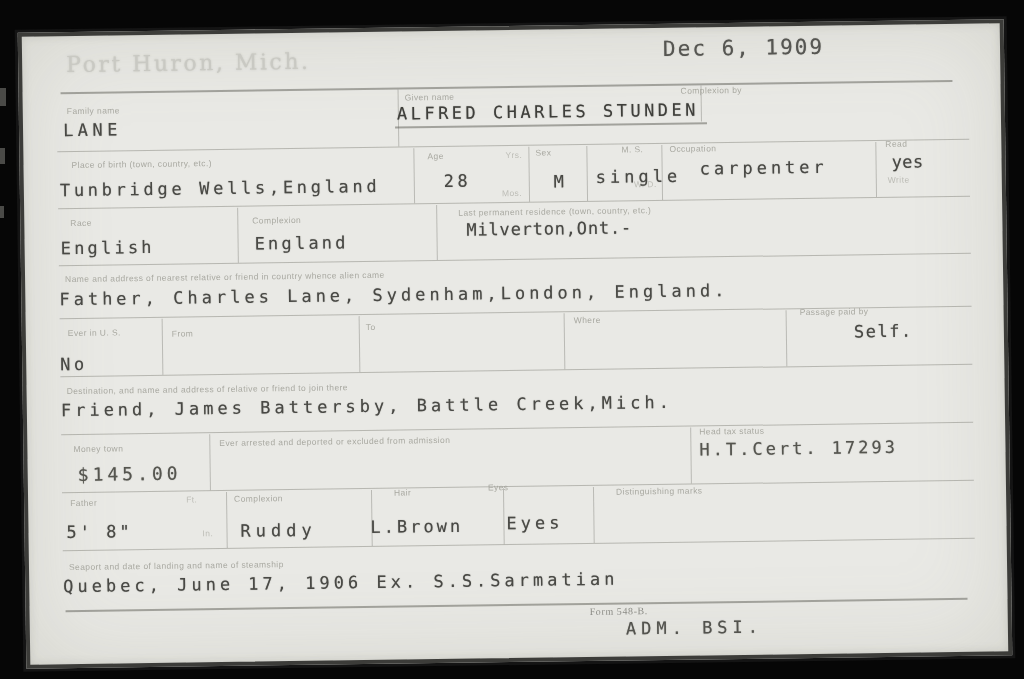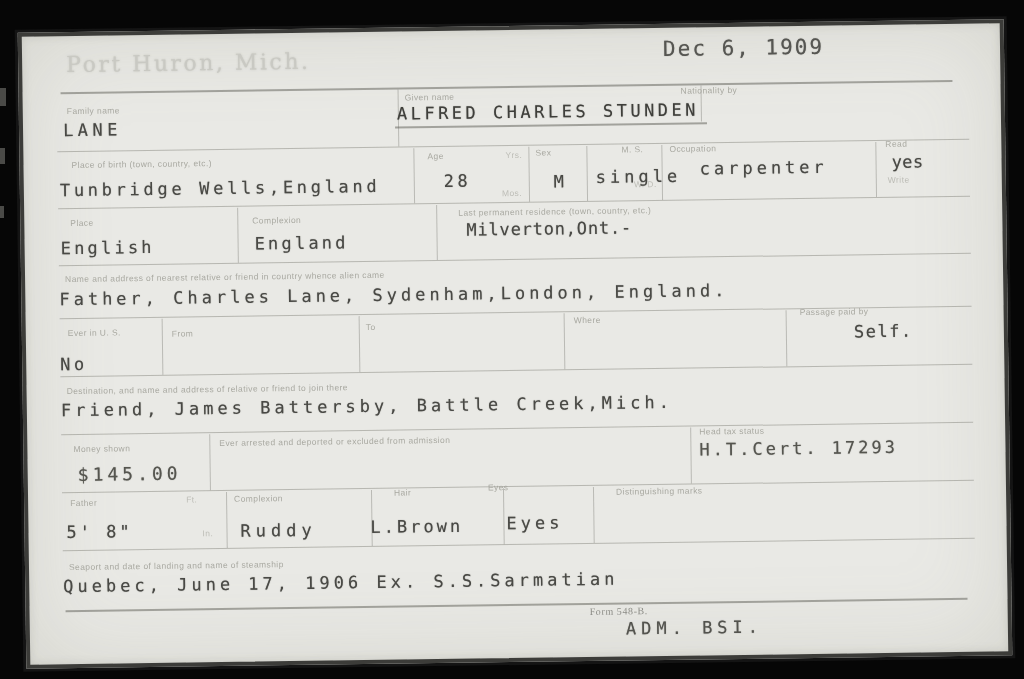--- a/index.html
+++ b/index.html
@@ -43,21 +43,21 @@
     <div class="tv" style="left:641px;top:9px;font-size:21px;letter-spacing:2px;color:#565652">Dec 6, 1909</div>
     <div class="hl heavy" style="left:38px;top:56px;width:892px"></div>
 
     <div class="vl" style="left:375px;top:58px;height:57px"></div>
     <div class="vl" style="left:678px;top:58px;height:36px"></div>
     <div class="lbl" style="left:44px;top:70px">Family name</div>
     <div class="tv" style="left:40px;top:84px;letter-spacing:4.5px">LANE</div>
     <div class="lbl" style="left:382px;top:61px">Given name</div>
     <div class="tv" style="left:374px;top:72px;color:#3f3f3b">ALFRED CHARLES STUNDEN</div>
     <div class="hl heavy" style="left:372px;top:95px;width:312px"></div>
-    <div class="lbl" style="left:658px;top:58px">Nationality by</div>
+    <div class="lbl" style="left:658px;top:58px">Complexion by</div>
     <div class="tv" style="left:700px;top:72px"></div>
     <div class="hl" style="left:34px;top:115px;width:912px"></div>
 
     <div class="vl" style="left:390px;top:117px;height:55px"></div>
     <div class="vl" style="left:505px;top:117px;height:55px"></div>
     <div class="vl" style="left:563px;top:117px;height:55px"></div>
     <div class="vl" style="left:638px;top:117px;height:55px"></div>
     <div class="vl" style="left:852px;top:117px;height:55px"></div>
     <div class="lbl" style="left:48px;top:124px">Place of birth (town, country, etc.)</div>
     <div class="tv" style="left:36px;top:144px;letter-spacing:3.7px">Tunbridge Wells,England</div>
@@ -73,21 +73,21 @@
     <div class="lbl" style="left:646px;top:116px">Occupation</div>
     <div class="tv" style="left:676px;top:131px;letter-spacing:4px">carpenter</div>
     <div class="lbl" style="left:862px;top:114px">Read</div>
     <div class="tv" style="left:868px;top:127px;letter-spacing:.5px">yes</div>
     <div class="lbl faint" style="left:864px;top:150px">Write</div>
     <div class="tv" style="left:900px;top:148px"></div>
     <div class="hl" style="left:34px;top:172px;width:912px"></div>
 
     <div class="vl" style="left:213px;top:174px;height:55px"></div>
     <div class="vl" style="left:412px;top:174px;height:55px"></div>
-    <div class="lbl" style="left:46px;top:182px">Place</div>
+    <div class="lbl" style="left:46px;top:182px">Race</div>
     <div class="tv" style="left:36px;top:202px;letter-spacing:3.2px">English</div>
     <div class="lbl" style="left:228px;top:182px">Complexion</div>
     <div class="tv" style="left:230px;top:200px;letter-spacing:3.2px">England</div>
     <div class="lbl" style="left:434px;top:177px">Last permanent residence (town, country, etc.)</div>
     <div class="tv" style="left:442px;top:189px;letter-spacing:.8px">Milverton,Ont.-</div>
     <div class="hl" style="left:34px;top:229px;width:912px"></div>
 
     <div class="lbl" style="left:40px;top:238px">Name and address of nearest relative or friend in country whence alien came</div>
     <div class="tv" style="left:34px;top:253px;letter-spacing:4px">Father, Charles Lane, Sydenham,London, England.</div>
     <div class="hl" style="left:34px;top:282px;width:912px"></div>
@@ -107,21 +107,21 @@
     <div class="lbl" style="left:774px;top:281px">Passage paid by</div>
     <div class="tv" style="left:828px;top:296px;letter-spacing:1.5px">Self.</div>
     <div class="hl" style="left:34px;top:340px;width:912px"></div>
 
     <div class="lbl" style="left:40px;top:350px">Destination, and name and address of relative or friend to join there</div>
     <div class="tv" style="left:34px;top:364px;letter-spacing:4px">Friend, James Battersby, Battle Creek,Mich.</div>
     <div class="hl" style="left:34px;top:398px;width:912px"></div>
 
     <div class="vl" style="left:182px;top:400px;height:56px"></div>
     <div class="vl" style="left:663px;top:400px;height:56px"></div>
-    <div class="lbl" style="left:46px;top:408px">Money shown</div>
+    <div class="lbl" style="left:46px;top:408px">Money town</div>
     <div class="tv" style="left:50px;top:428px;font-size:18px;letter-spacing:4px;color:#55554f">$145.00</div>
     <div class="lbl" style="left:192px;top:404px">Ever arrested and deported or excluded from admission</div>
     <div class="tv" style="left:300px;top:424px"></div>
     <div class="lbl" style="left:672px;top:399px">Head tax status</div>
     <div class="tv" style="left:672px;top:412px;letter-spacing:3px;color:#55554f">H.T.Cert. 17293</div>
     <div class="hl" style="left:34px;top:456px;width:912px"></div>
 
     <div class="vl" style="left:198px;top:458px;height:56px"></div>
     <div class="vl" style="left:343px;top:458px;height:56px"></div>
     <div class="vl" style="left:475px;top:458px;height:56px"></div>

